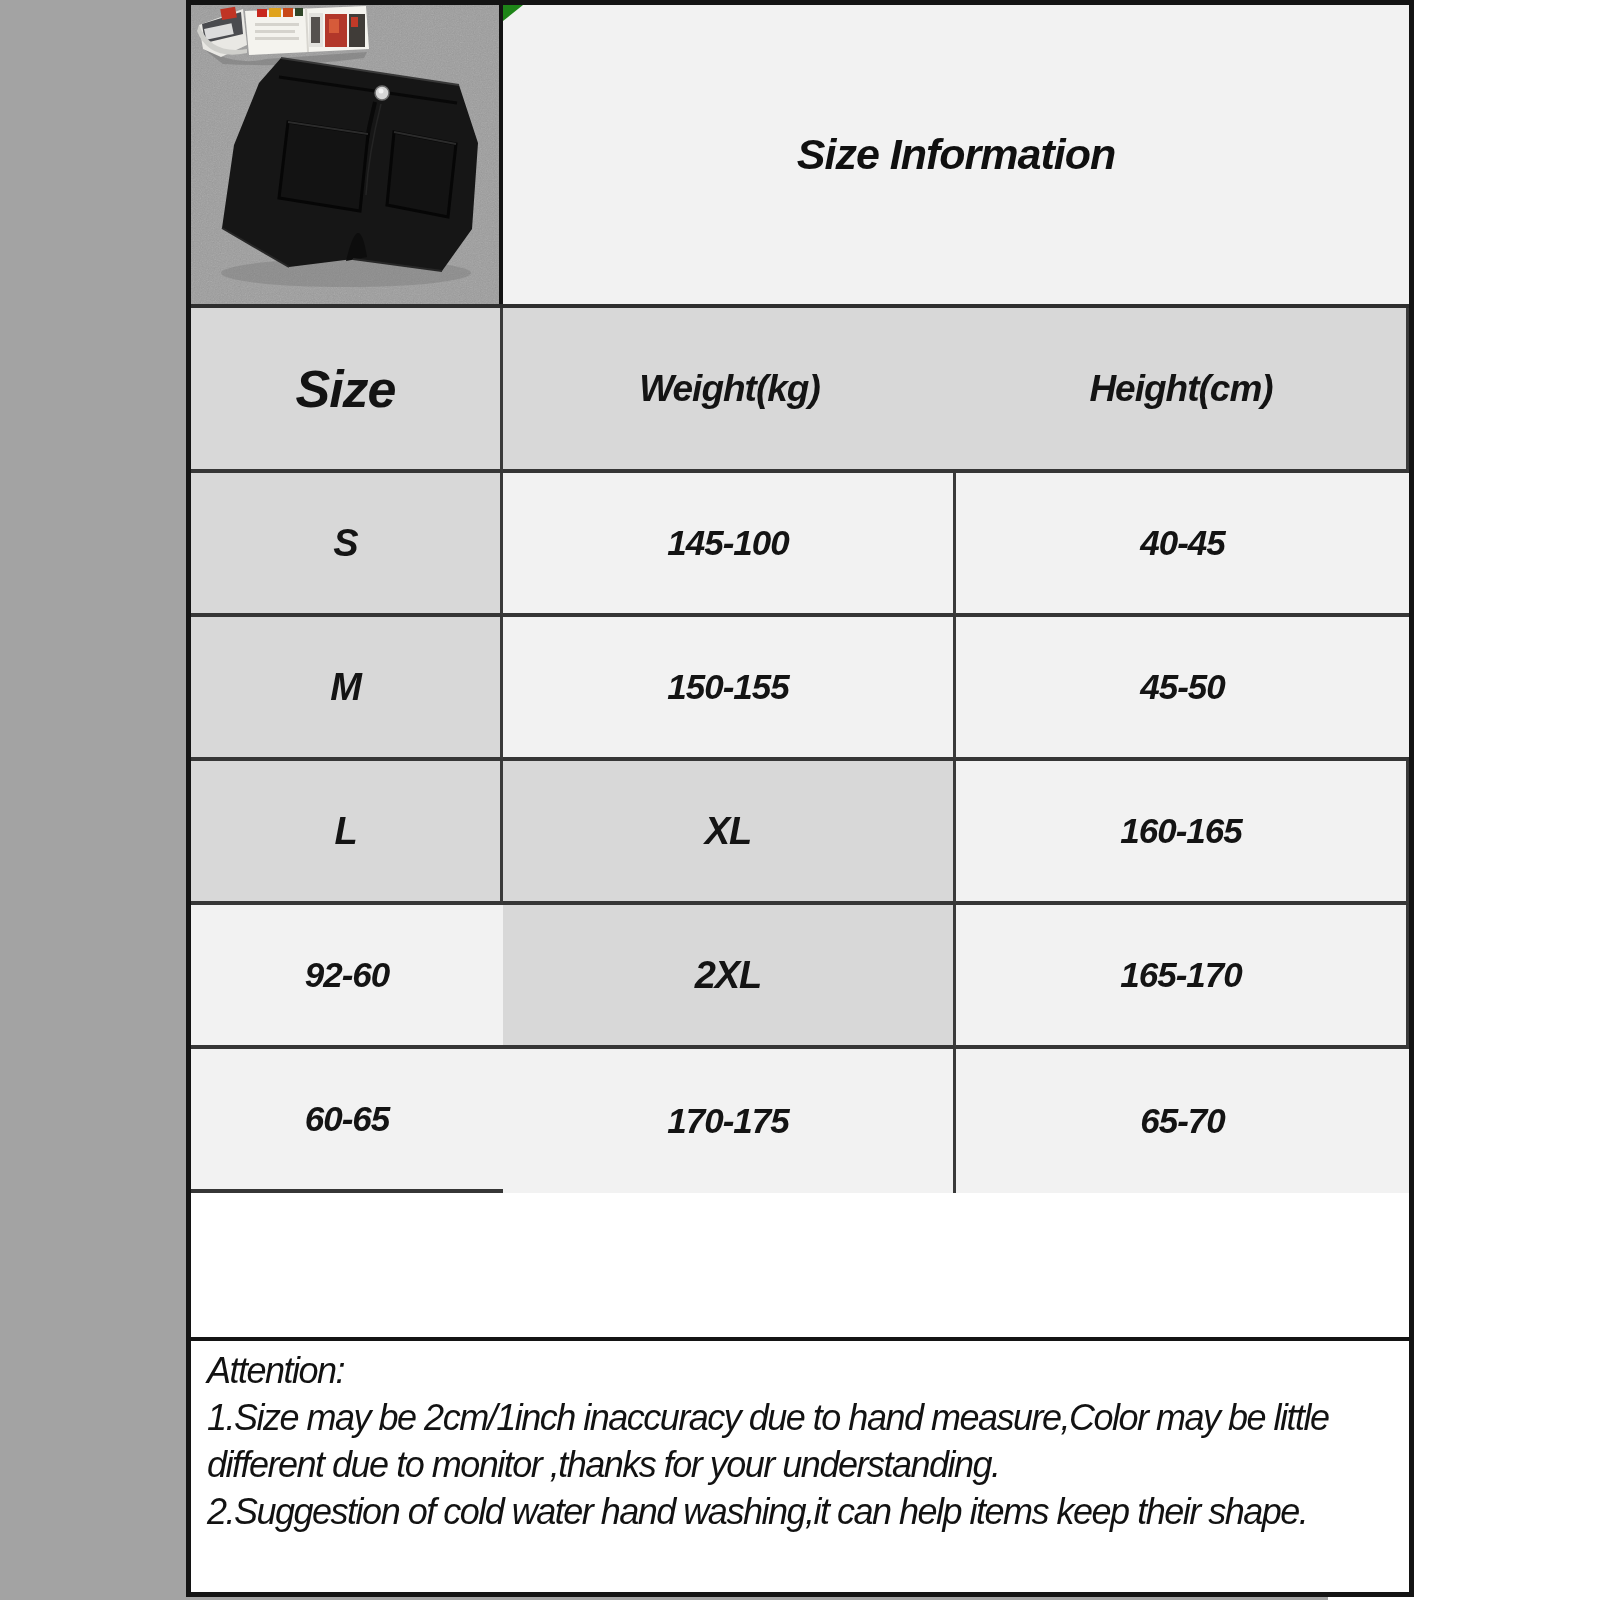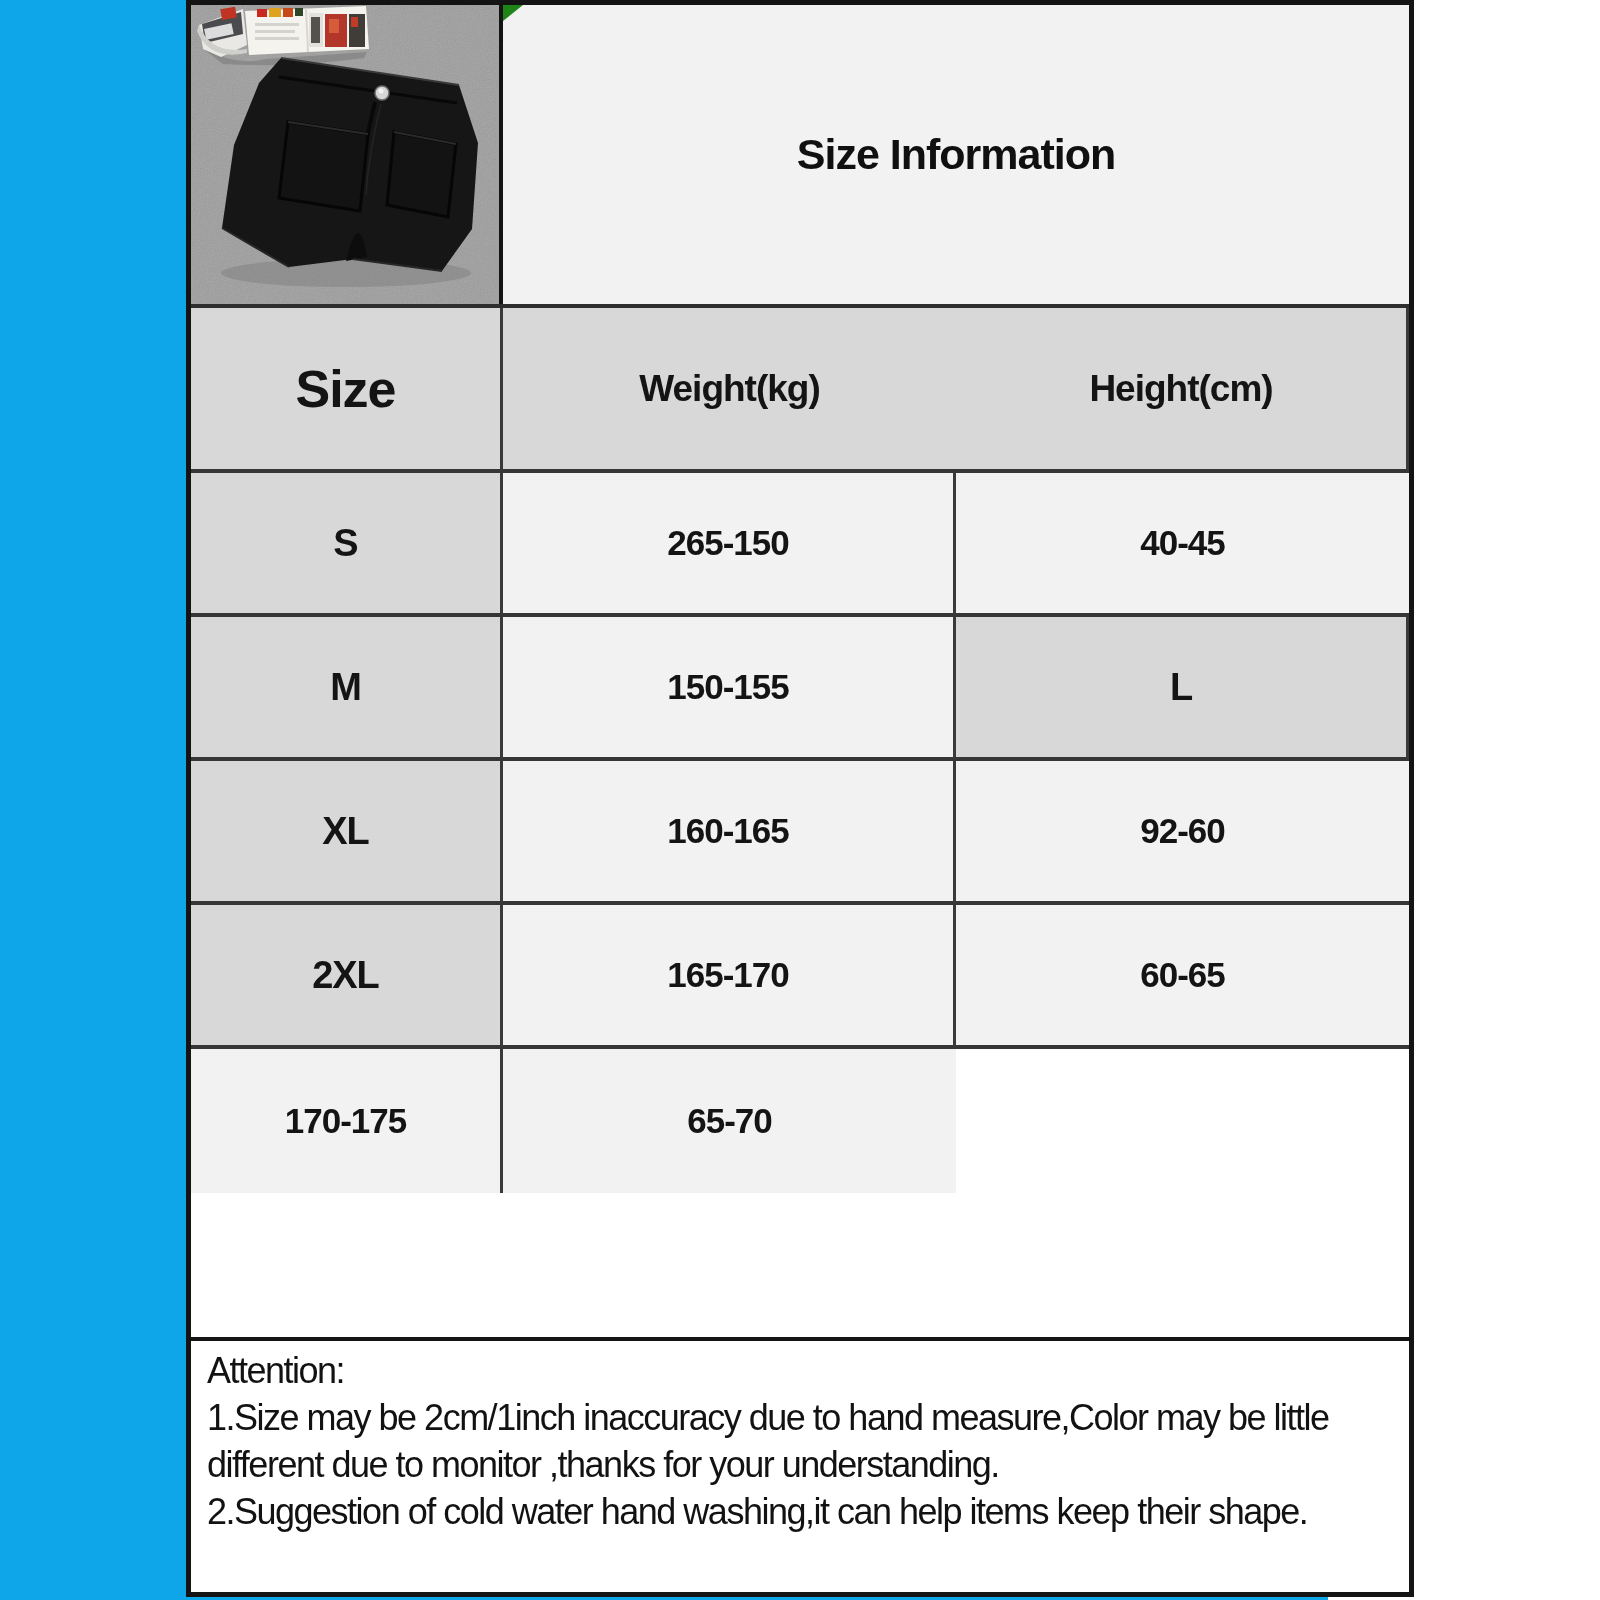--- a/index.html
+++ b/index.html
@@ -8,21 +8,22 @@
     width: 1600px;
     height: 1600px;
     background: #ffffff;
     overflow: hidden;
     font-family: "Liberation Sans", "DejaVu Sans", sans-serif;
   }
   .page {
     position: relative;
     width: 1328px;
     height: 1600px;
-    background: #0ea5e9;
+    background: #a3a3a3;
+    font-style: italic;
   }
   .content {
     position: absolute;
     left: 186px;
     top: 0;
     width: 1228px;
     height: 1597px;
     border: 5px solid #141414;
     box-sizing: border-box;
     background: #ffffff;
@@ -200,25 +201,26 @@
       </div>
     </div>
 
     <div class="size-table">
 
       <div class="cell col-1 gray hdr-size">Size</div>
       <div class="cell col-3 gray hdr-col">Weight(kg)</div>
       <div class="cell col-2 gray hdr-col">Height(cm)</div>
 
       <div class="cell col-1 gray row-label">S</div>
-      <div class="cell col-2 cell-value">265-150</div>
+      <div class="cell col-2 cell-value">145-100</div>
       <div class="cell col-3 cell-value">40-45</div>
 
       <div class="cell col-1 gray row-label">M</div>
       <div class="cell col-2 cell-value">150-155</div>
+      <div class="cell col-3 cell-value">45-50</div>
 
       <div class="cell col-1 gray row-label">L</div>
 
       <div class="cell col-1 gray row-label">XL</div>
       <div class="cell col-2 cell-value">160-165</div>
       <div class="cell col-3 cell-value">92-60</div>
 
       <div class="cell col-1 gray row-label">2XL</div>
       <div class="cell col-2 cell-value">165-170</div>
       <div class="cell col-3 cell-value">60-65</div>

